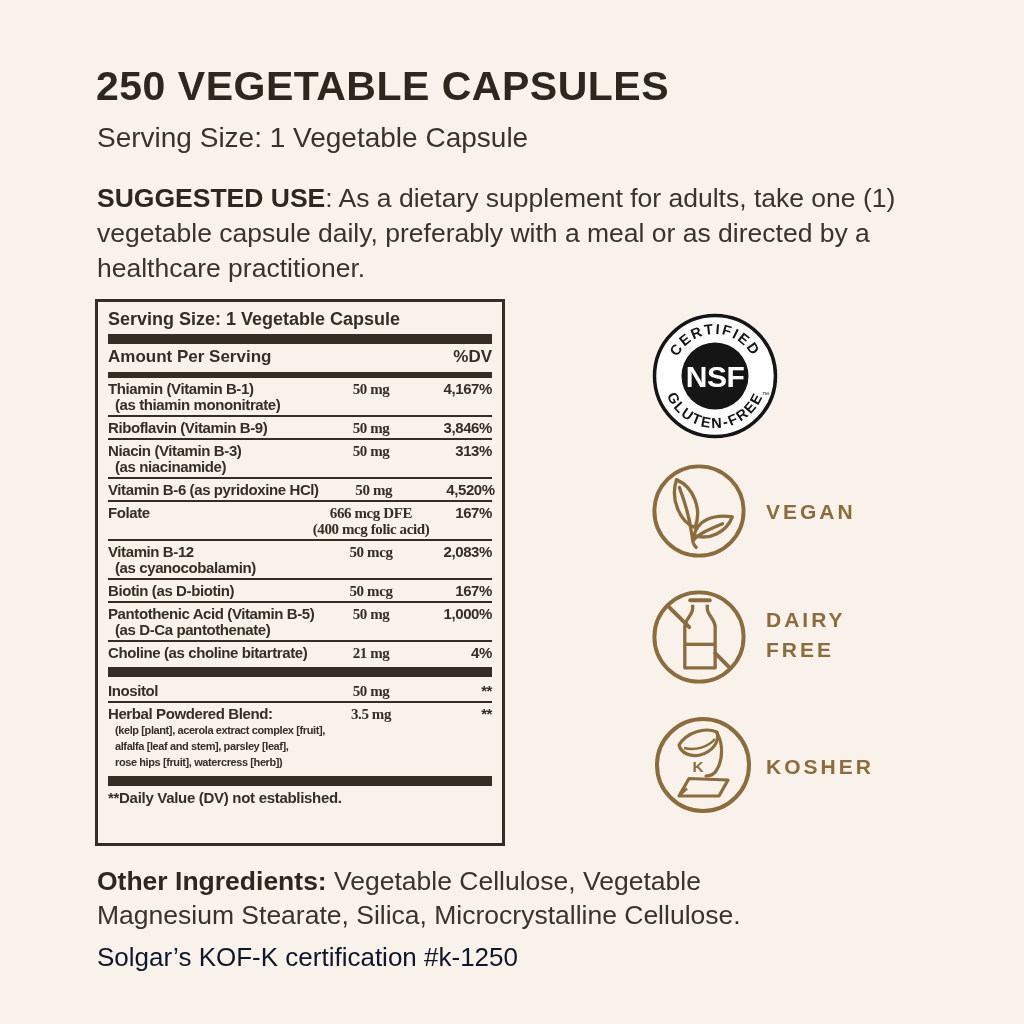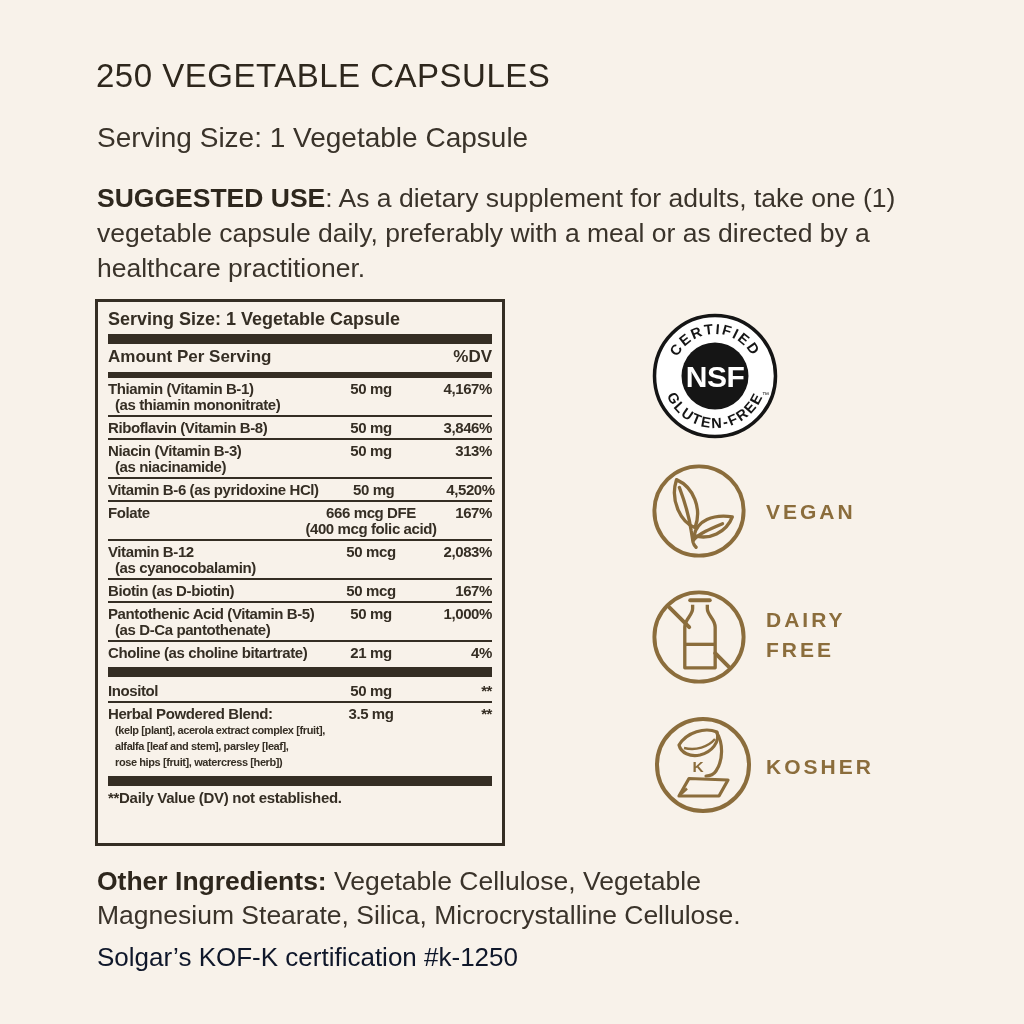--- a/index.html
+++ b/index.html
@@ -15,22 +15,22 @@
     background:var(--bg);
     font-family:"Liberation Sans", sans-serif;
     color:var(--ink);
     overflow:hidden;
     position:relative;
   }
   .page{position:absolute;inset:0;}
 
   
   .title{
-    position:absolute;left:96px;top:57px;
-    font-size:33px;font-weight:normal;color:var(--title);
+    position:absolute;left:96px;top:63px;
+    font-size:41px;font-weight:bold;color:var(--title);
     letter-spacing:0.5px;white-space:nowrap;
   }
   .serving-top{
     position:absolute;left:97px;top:122px;
     font-size:28px;color:#3a332a;white-space:nowrap;
   }
   .use{
     position:absolute;left:97px;top:181px;width:880px;
     font-size:26.5px;line-height:35px;color:#3a332a;
     white-space:pre-line;
@@ -58,21 +58,21 @@
   }
   .sf-section .sf-row + .sf-row{border-top:2px solid var(--ink);}
   .sf-row{padding:2.5px 0;}
   .sf-grid{
     display:grid;grid-template-columns:1fr 110px 66px;
     align-items:start;
     font-size:15px;font-weight:bold;line-height:16px;letter-spacing:-0.4px;
   }
   .sf-name{white-space:nowrap;}
   .sf-sub{padding-left:7px;white-space:nowrap;}
-  .sf-amt{text-align:center;white-space:nowrap;}
+  .sf-amt{text-align:center;white-space:nowrap;font-family:Liberation Serif, serif;}
   .sf-amt-sub{margin:0 -45px;text-align:center;white-space:nowrap;}
   .sf-dv{text-align:right;white-space:nowrap;}
   .sf-extra{
     font-size:11px;font-weight:bold;line-height:16px;letter-spacing:-0.4px;
     padding-left:7px;white-space:pre-line;
   }
   .sf-footnote{font-size:15px;font-weight:bold;margin-top:2px;letter-spacing:-0.3px;}
 
   
   .abs{position:absolute;}
@@ -125,21 +125,21 @@
           <div class="sf-grid">
         <div class="sf-name"><span>Thiamin (Vitamin B-1)</span><div class="sf-sub">(as thiamin mononitrate)</div></div>
         <div class="sf-amt">
               <div>50 mg</div>
             </div>
         <div class="sf-dv">4,167%</div>
       </div>
         </div>
       <div class="sf-row">
           <div class="sf-grid">
-        <div class="sf-name"><span>Riboflavin (Vitamin B-8)</span></div>
+        <div class="sf-name"><span>Riboflavin (Vitamin B-9)</span></div>
         <div class="sf-amt">
               <div>50 mg</div>
             </div>
         <div class="sf-dv">3,846%</div>
       </div>
         </div>
       <div class="sf-row">
           <div class="sf-grid">
         <div class="sf-name"><span>Niacin (Vitamin B-3)</span><div class="sf-sub">(as niacinamide)</div></div>
         <div class="sf-amt">

